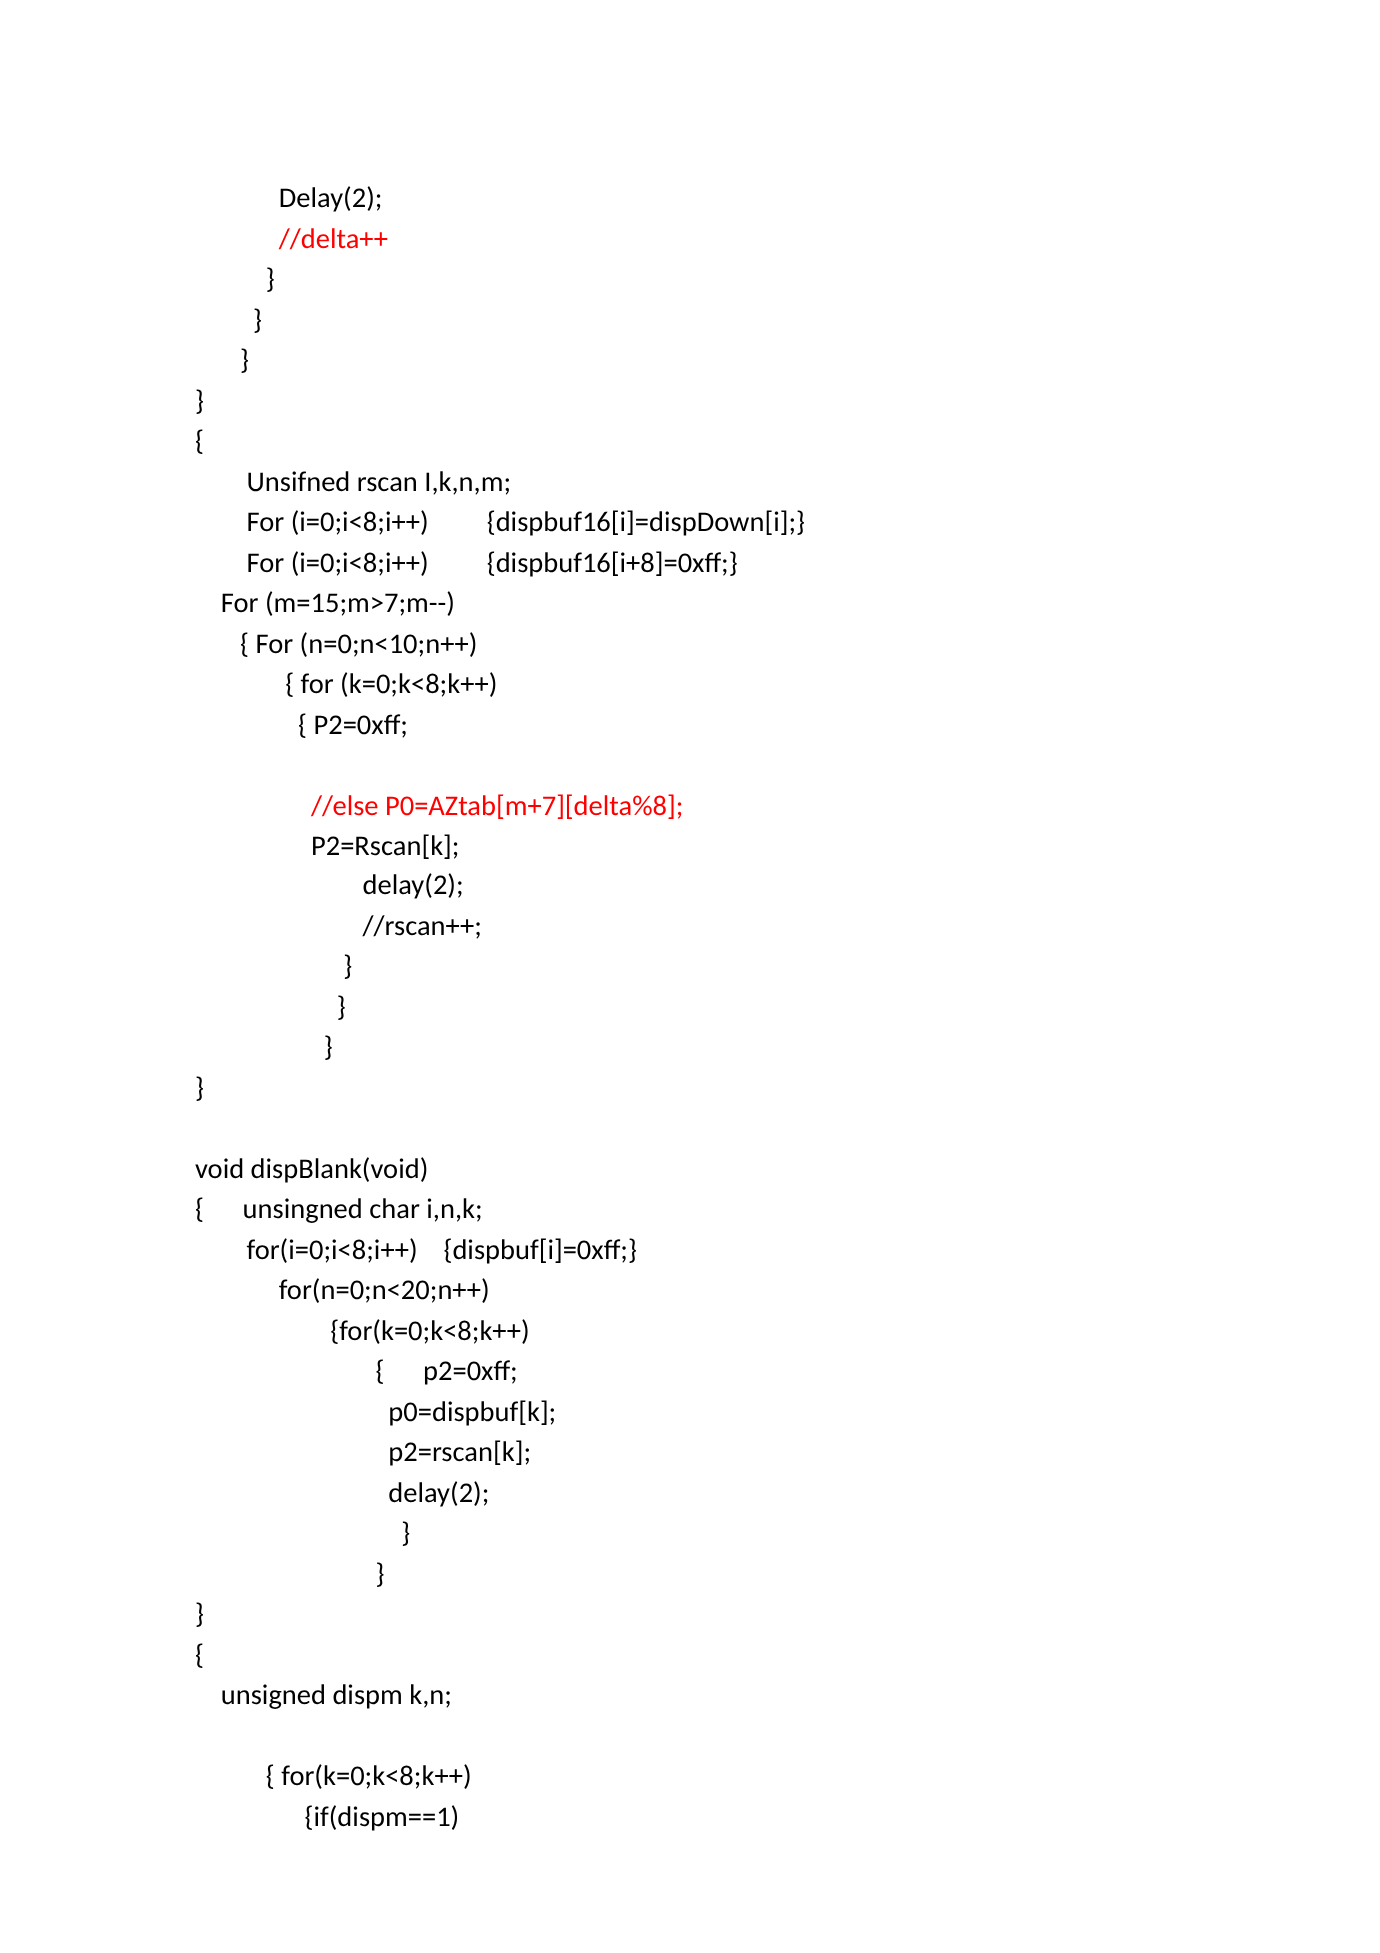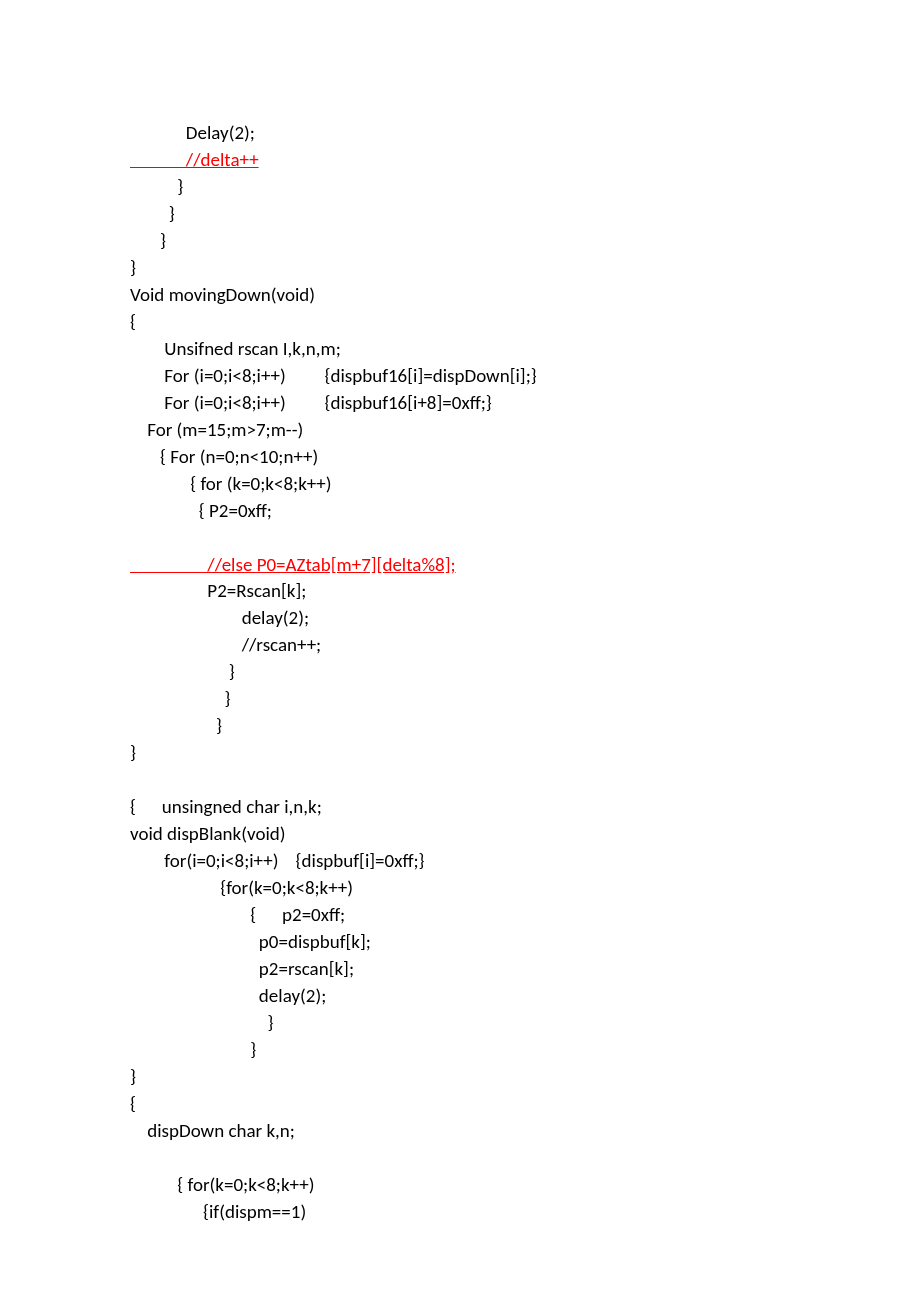--- a/index.html
+++ b/index.html
@@ -16,63 +16,62 @@
     padding: 120px 130px 0 130px;
     box-sizing: border-box;
     line-height: 1.42;
   }
   .line {
     white-space: pre;
     font-family: Calibri, "Segoe UI", Arial, sans-serif;
   }
   .red {
     color: #ff0000;
-    text-decoration: underline;
   }
 </style>
 </head>
 <body>
 
 <div class="page">
   <div id="code-container">
       <div class="line">             Delay(2);</div>
       <div class="line red">             //delta++</div>
       <div class="line">           }</div>
       <div class="line">         }</div>
       <div class="line">       }</div>
       <div class="line">}</div>
-      <div class="line">Void movingDown(void)</div>
       <div class="line">{</div>
       <div class="line">        Unsifned rscan I,k,n,m;</div>
       <div class="line">        For (i=0;i&lt;8;i++)         {dispbuf16[i]=dispDown[i];}</div>
       <div class="line">        For (i=0;i&lt;8;i++)         {dispbuf16[i+8]=0xff;}</div>
       <div class="line">    For (m=15;m&gt;7;m--)</div>
       <div class="line">       { For (n=0;n&lt;10;n++)</div>
       <div class="line">              { for (k=0;k&lt;8;k++)</div>
       <div class="line">                { P2=0xff;</div>
       <div class="line">&nbsp;</div>
       <div class="line red">                  //else P0=AZtab[m+7][delta%8];</div>
       <div class="line">                  P2=Rscan[k];</div>
       <div class="line">                          delay(2);</div>
       <div class="line">                          //rscan++;</div>
       <div class="line">                       }</div>
       <div class="line">                      }</div>
       <div class="line">                    }</div>
       <div class="line">}</div>
       <div class="line">&nbsp;</div>
+      <div class="line">void dispBlank(void)</div>
       <div class="line">{      unsingned char i,n,k;</div>
-      <div class="line">void dispBlank(void)</div>
       <div class="line">        for(i=0;i&lt;8;i++)    {dispbuf[i]=0xff;}</div>
+      <div class="line">             for(n=0;n&lt;20;n++)</div>
       <div class="line">                     {for(k=0;k&lt;8;k++)</div>
       <div class="line">                            {      p2=0xff;</div>
       <div class="line">                              p0=dispbuf[k];</div>
       <div class="line">                              p2=rscan[k];</div>
       <div class="line">                              delay(2);</div>
       <div class="line">                                }</div>
       <div class="line">                            }</div>
       <div class="line">}</div>
       <div class="line">{</div>
-      <div class="line">    dispDown char k,n;</div>
+      <div class="line">    unsigned dispm k,n;</div>
       <div class="line">       </div>
       <div class="line">           { for(k=0;k&lt;8;k++)</div>
       <div class="line">                 {if(dispm==1)</div>
     </div>
 </div>
 
 </body></html>

